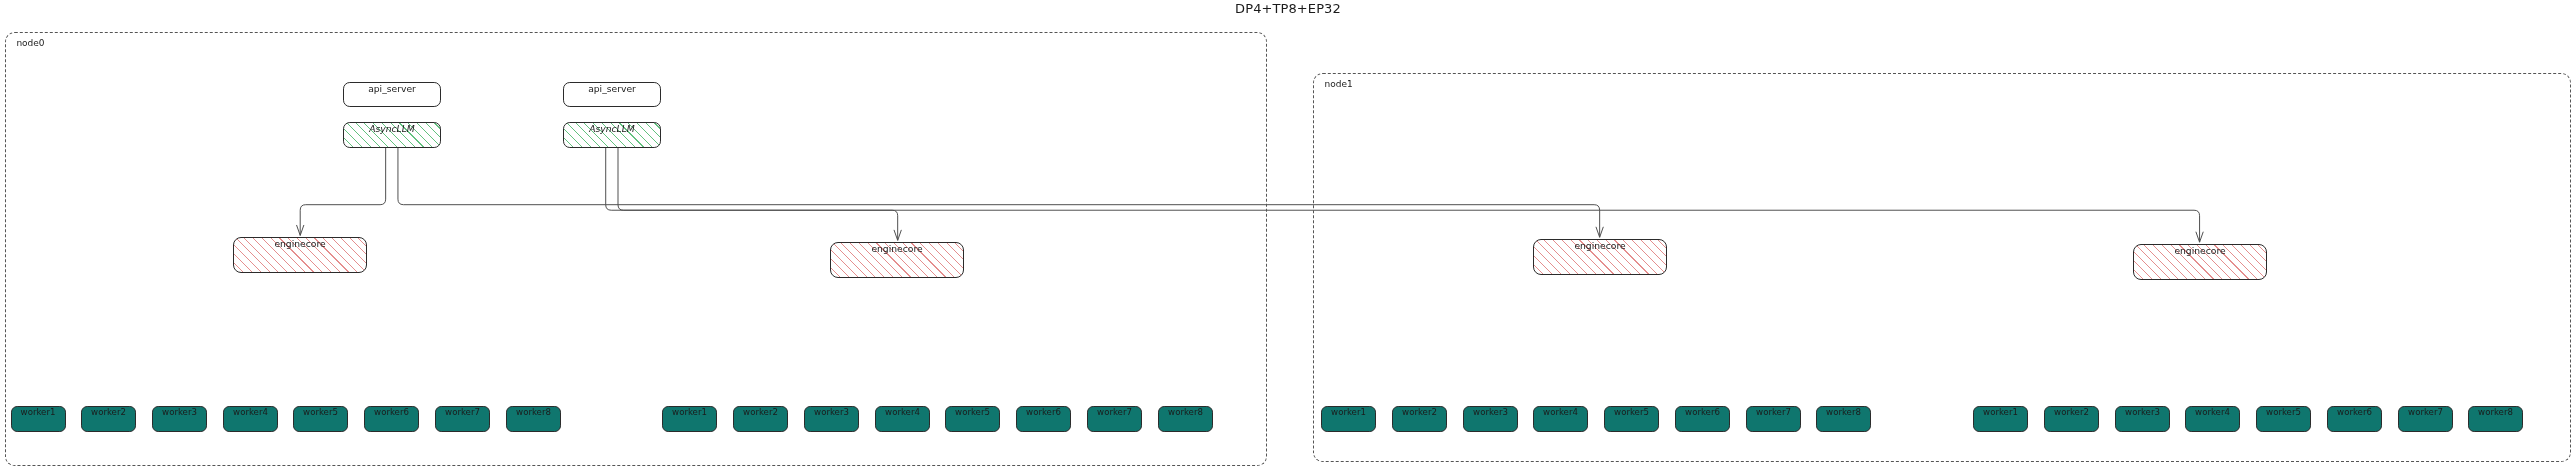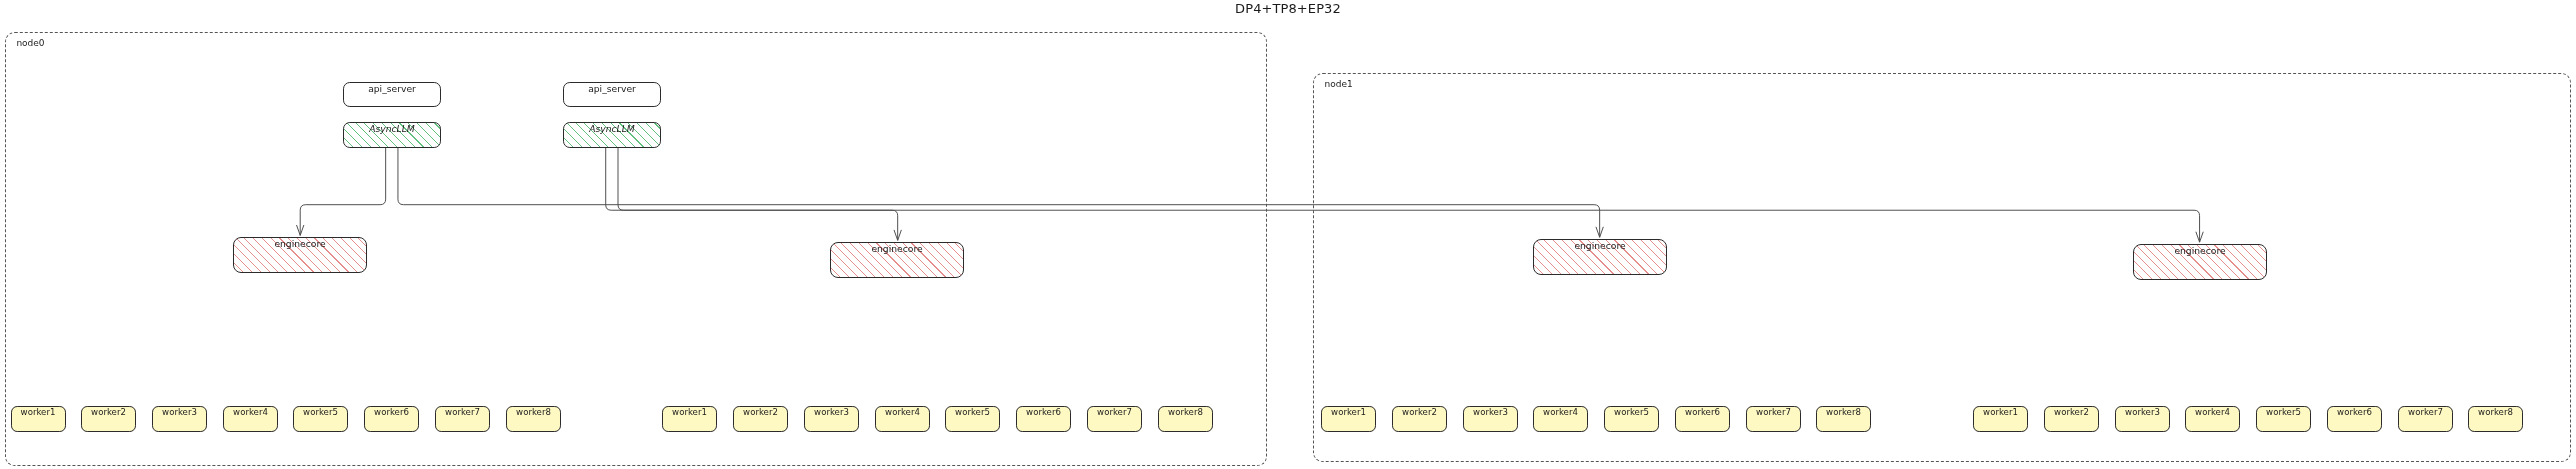--- a/index.html
+++ b/index.html
@@ -96,21 +96,21 @@
       rgba(226,130,130,0.9) 0.8px,
       rgba(255,255,255,0) 0.8px,
       rgba(255,255,255,0) 6.2px
     );
   }
 
   
   .box-worker {
     border: 1.4px solid #2b2b2b;
     border-radius: 6.2px;
-    background: #fef9c3;
+    background: #0f766e;
     font-size: 8.6px;
   }
 
   
   #edge-layer {
     position: absolute;
     left: 0;
     top: 0;
     width: 2576px;
     height: 469px;

